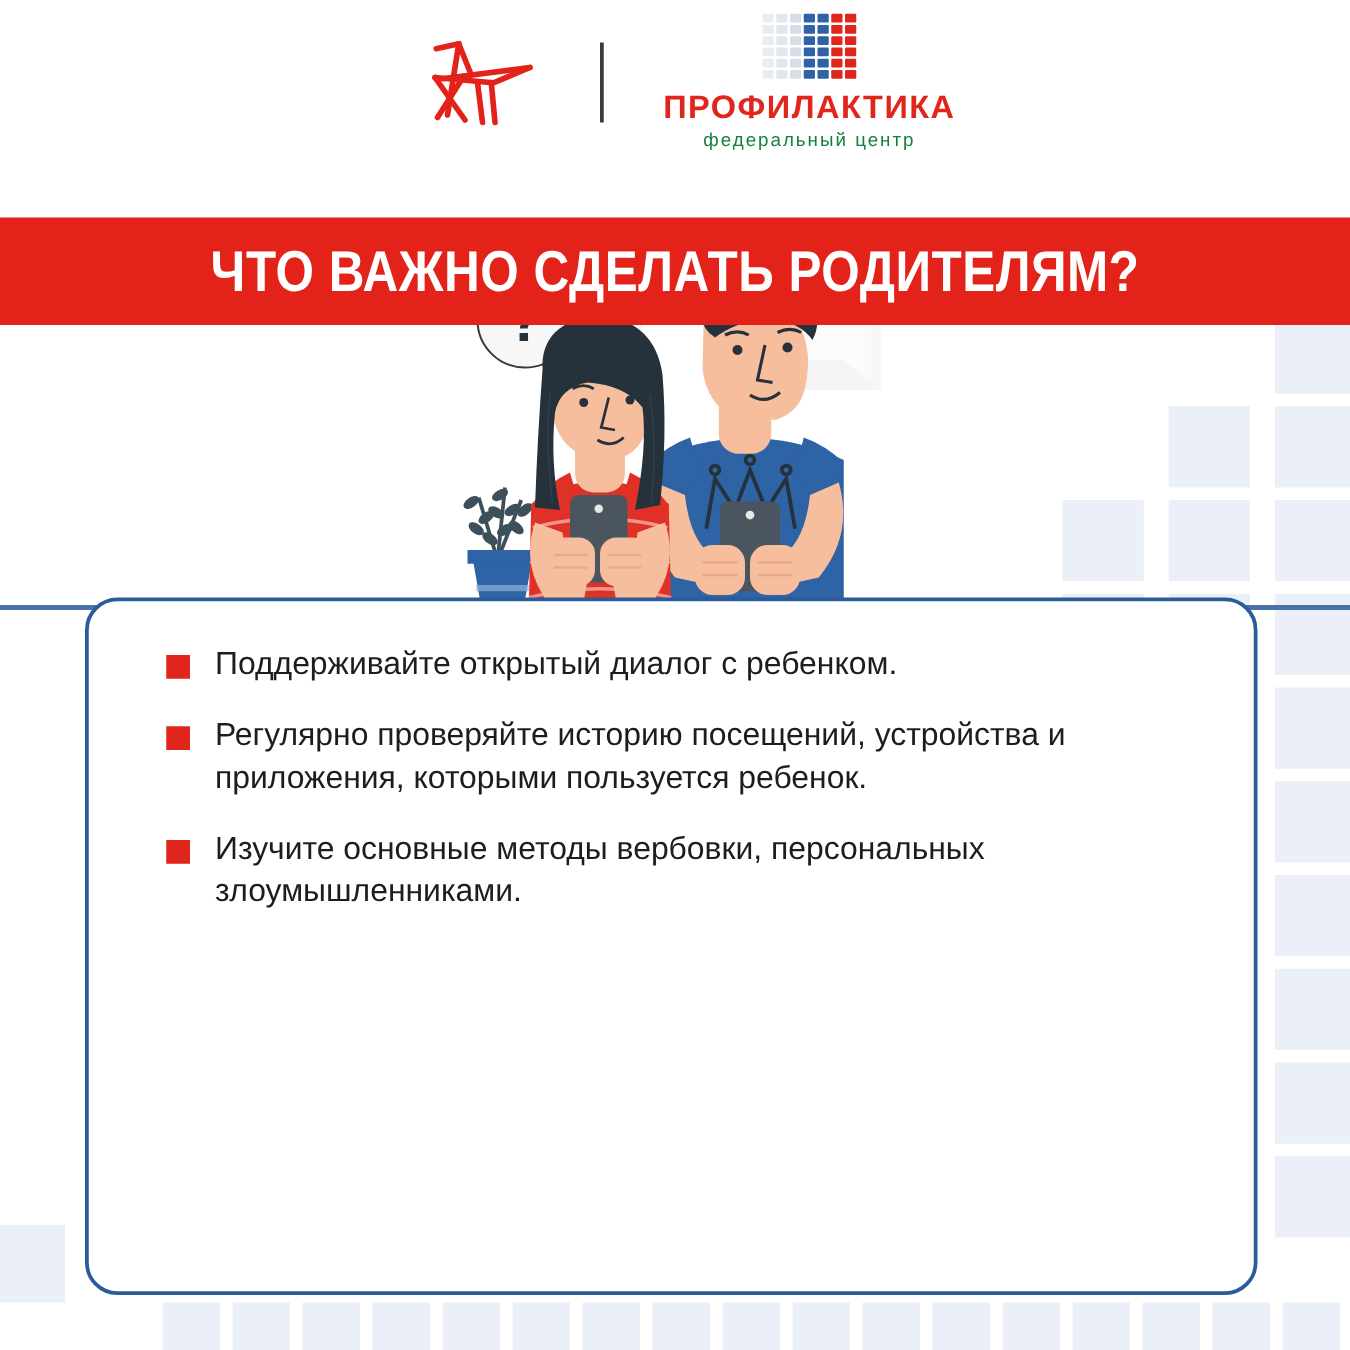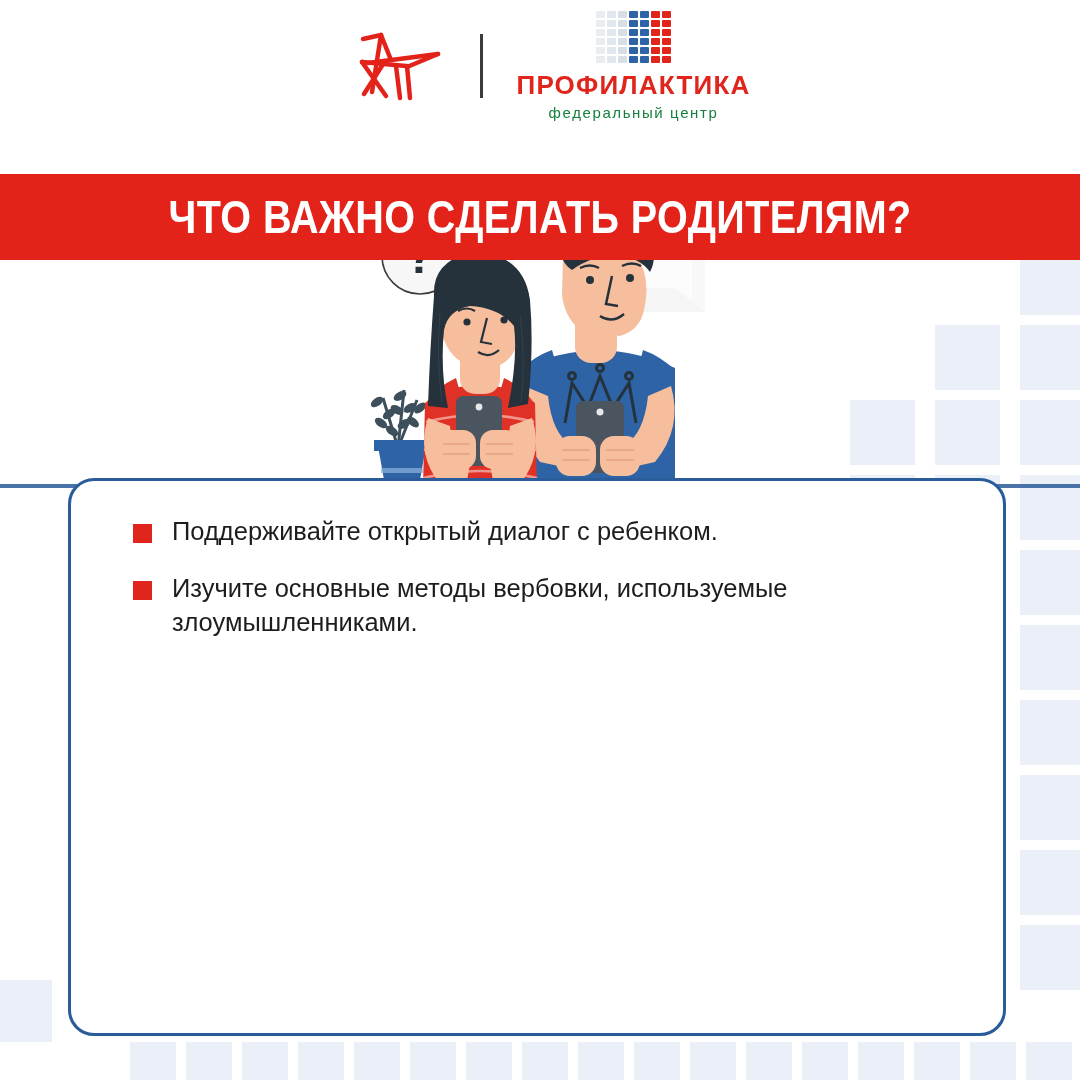--- a/index.html
+++ b/index.html
@@ -11,21 +11,21 @@
     overflow:hidden;
   }
 
   
   #deco { position:absolute; inset:0; z-index:0; pointer-events:none; }
   .sq { position:absolute; background:#EAEFF8; }
 
   
   #logo-bar {
     position:absolute; top:0; left:0; width:1080px; height:132px;
-    display:flex; align-items:center; justify-content:center; gap:34px;
+    display:flex; align-items:center; justify-content:center; gap:48px;
     z-index:3; background:#fff;padding-left:20px;
   }
   #chair-logo { width:96px; height:72px; }
   .divider { width:3px; height:64px; background:#3b3b3b; }
   #brand { display:flex; flex-direction:column; align-items:center; }
   #brand-grid { display:grid; grid-template-columns:repeat(7,9px); grid-template-rows:repeat(6,7px); gap:2px; margin-bottom:7px; }
   .cell { width:9px; height:7px; border-radius:1px; }
   #brand-name {
     color:#E0261C; font-weight:bold; font-size:26px; letter-spacing:1.2px;
   }
@@ -299,21 +299,25 @@
 </svg>
 
 <div id="card">
 
   <div class="bullet-row">
     <span class="bullet-mark"></span>
     <span class="bullet-text">Поддерживайте открытый диалог с ребенком.</span>
   </div>
 
 
-
   <div class="bullet-row">
     <span class="bullet-mark"></span>
-    <span class="bullet-text">Изучите основные методы вербовки, используемые злоумышленниками.</span>
+    <span class="bullet-text">Регулярно проверяйте историю посещений, устройства и приложения, которыми пользуется ребенок.</span>
+  </div>
+
+  <div class="bullet-row">
+    <span class="bullet-mark"></span>
+    <span class="bullet-text">Изучите основные методы вербовки, персональных злоумышленниками.</span>
   </div>
 
 
 
 </div>
 
 </body></html>

